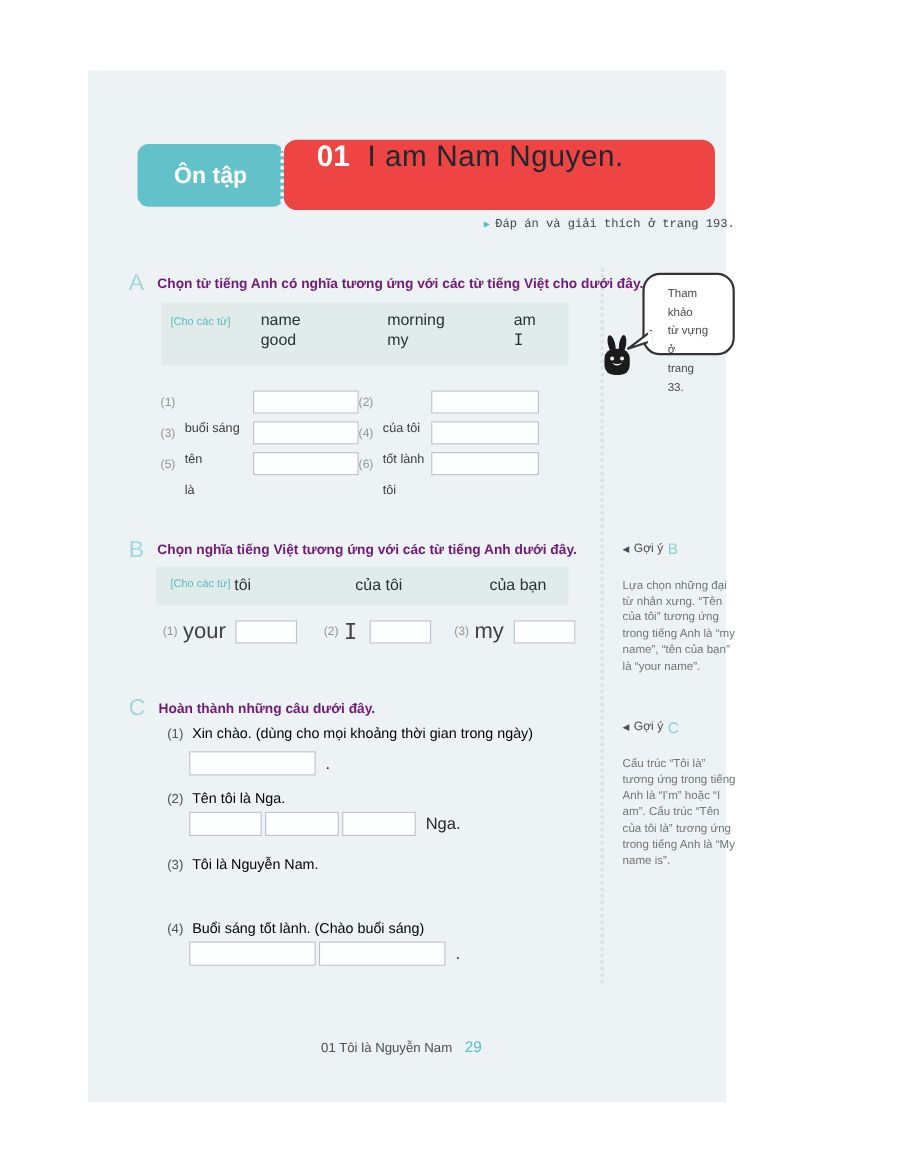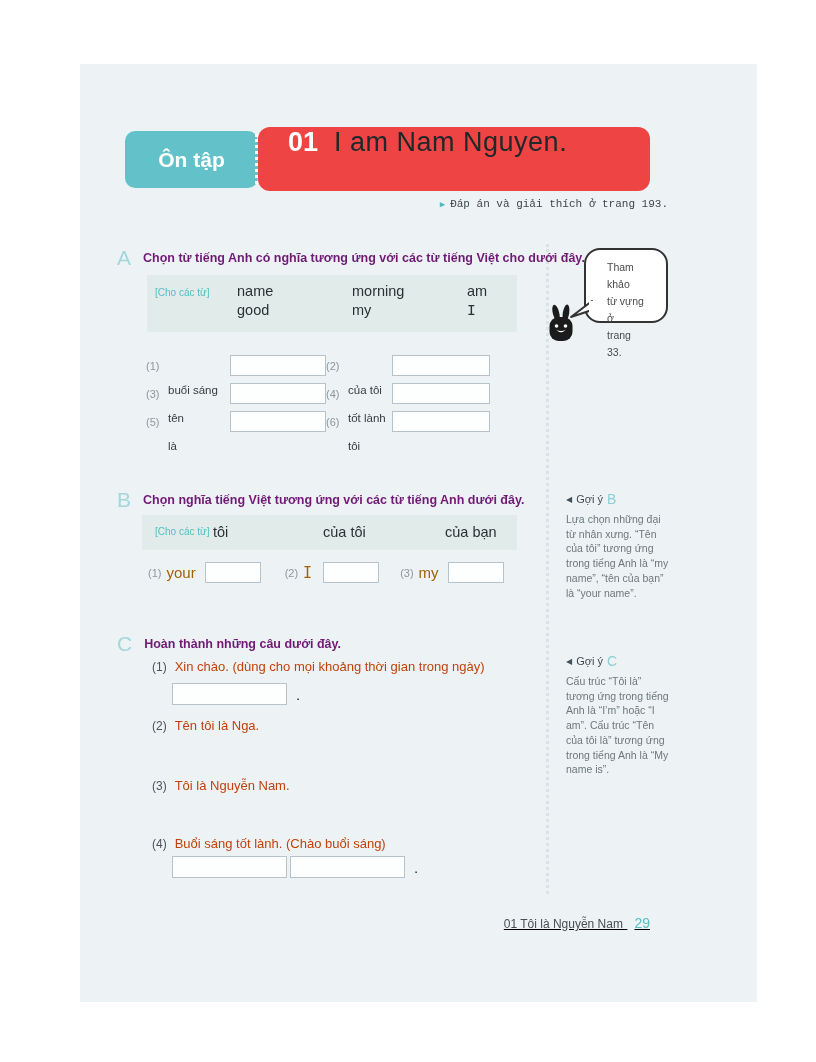--- a/index.html
+++ b/index.html
@@ -1,20 +1,20 @@
 <!DOCTYPE html>
 <html><head>
 <meta charset="utf-8">
 <style>
   * { margin:0; padding:0; box-sizing:border-box; }
   body {
     width:816px; height:1062px; position:relative; background:#ffffff;
     font-family:"Liberation Sans", sans-serif; overflow:hidden;
   }
-  .page { position:absolute; left:80px; top:64px; width:677px; height:938px; background:#edf3f4; }
+  .page { position:absolute; left:80px; top:64px; width:580px; height:938px; background:#edf3f4; }
 
   
   .tag-box { position:absolute; left:45px; top:67px; width:133px; height:57px;
     background:#63c2c9; border-radius:10px; display:flex; align-items:center; justify-content:center; }
   .tag-box span { color:#fff; font-weight:bold; font-size:21px; }
   .title-box { position:absolute; left:178px; top:63px; width:392px; height:64px;
     background:#ef4444; border-radius:12px; display:flex; }
   .hdr-divider { position:absolute; left:175px; top:70px; height:50px; width:0;
     border-left:3px dotted #ffffff; z-index:2; }
   .title-num { color:#ffffff; font-size:27px; font-weight:bold; margin-left:30px; }
@@ -51,41 +51,41 @@
     grid-template-columns:180px 164px; row-gap:5px; }
   .a-item { display:flex; align-items:center; height:23px; }
   .num { font-size:11px; color:#8d979c; width:22px; flex:none; }
   .a-label { font-size:11.5px; color:#343d41; flex:1;margin-top:48px; }
   .blank { background:#fdfefe; border:1px solid #b7c2c9; height:21px; }
   .a-box { width:96px; flex:none; }
   .a-box-r { width:98px; flex:none; }
 
   
   .items-b { position:absolute; left:68px; top:498px; display:flex; align-items:center; }
-  .b-label { font-size:15px; color:#a16207; margin:0 9px 0 0;text-align:right; }
+  .b-label { font-size:20px; color:#404040; margin:0 9px 0 0;text-align:right; }
   .b-box { width:56px; height:21px; }
 
   
   .c-prompt { position:absolute; display:flex; gap:8px; align-items:baseline; }
   .c-num { font-size:12px; color:#4a5357; }
-  .c-text { font-size:13px; color:#c2410c; }
+  .c-text { font-size:13px; color:#000000; }
   .c-boxes { position:absolute; left:92px; display:flex; gap:3px; align-items:center; }
   .c-box { height:22px; }
   .c-suffix { font-size:15px; color:#20282b; margin-left:6px; }
 
   
   .hint { position:absolute; width:103px; }
   .hint-head { display:flex; align-items:center; gap:4px; }
   .hint-arr { font-size:8px; color:#44505a; }
   .hint-label { font-size:11px; color:#3f4a4f; }
   .hint-letter { font-size:14px; color:#8ccfd4; }
-  .hint-body { margin-top:5px; font-size:10.5px; line-height:14.7px; color:#6d777b; }
-
-  
-  .footer { position:absolute; top:850px; left:0; width:570px; text-align:right;text-decoration:underline; }
+  .hint-body { margin-top:18px; font-size:10.5px; line-height:14.7px; color:#6d777b; }
+
+  
+  .footer { position:absolute; top:879px; left:0; width:570px; text-align:center; }
   .footer-label { font-size:12px; color:#454f54; }
   .footer-page { font-size:14px; color:#57bfc6; margin-left:7px; }
 </style>
 </head>
 <body>
 
 <div class="page">
 
   <div class="tag-box">
     <span>Ôn tập</span>
@@ -217,20 +217,26 @@
   </div>
   <div class="c-boxes" style="top:619px;">
     <span class="blank c-box" style="width:115px;"></span>
     <span class="c-suffix">.</span>
   </div>
 
   <div class="c-prompt" style="left:72px; top:654px;">
     <span class="c-num">(2)</span>
     <span class="c-text">Tên tôi là Nga.</span>
   </div>
+  <div class="c-boxes" style="top:674px;">
+    <span class="blank c-box" style="width:66px;"></span>
+    <span class="blank c-box" style="width:67px;"></span>
+    <span class="blank c-box" style="width:67px;"></span>
+    <span class="c-suffix">Nga.</span>
+  </div>
 
   <div class="c-prompt" style="left:72px; top:714px;">
     <span class="c-num">(3)</span>
     <span class="c-text">Tôi là Nguyễn Nam.</span>
   </div>
 
   <div class="c-prompt" style="left:72px; top:772px;">
     <span class="c-num">(4)</span>
     <span class="c-text">Buổi sáng tốt lành. (Chào buổi sáng)</span>
   </div>

